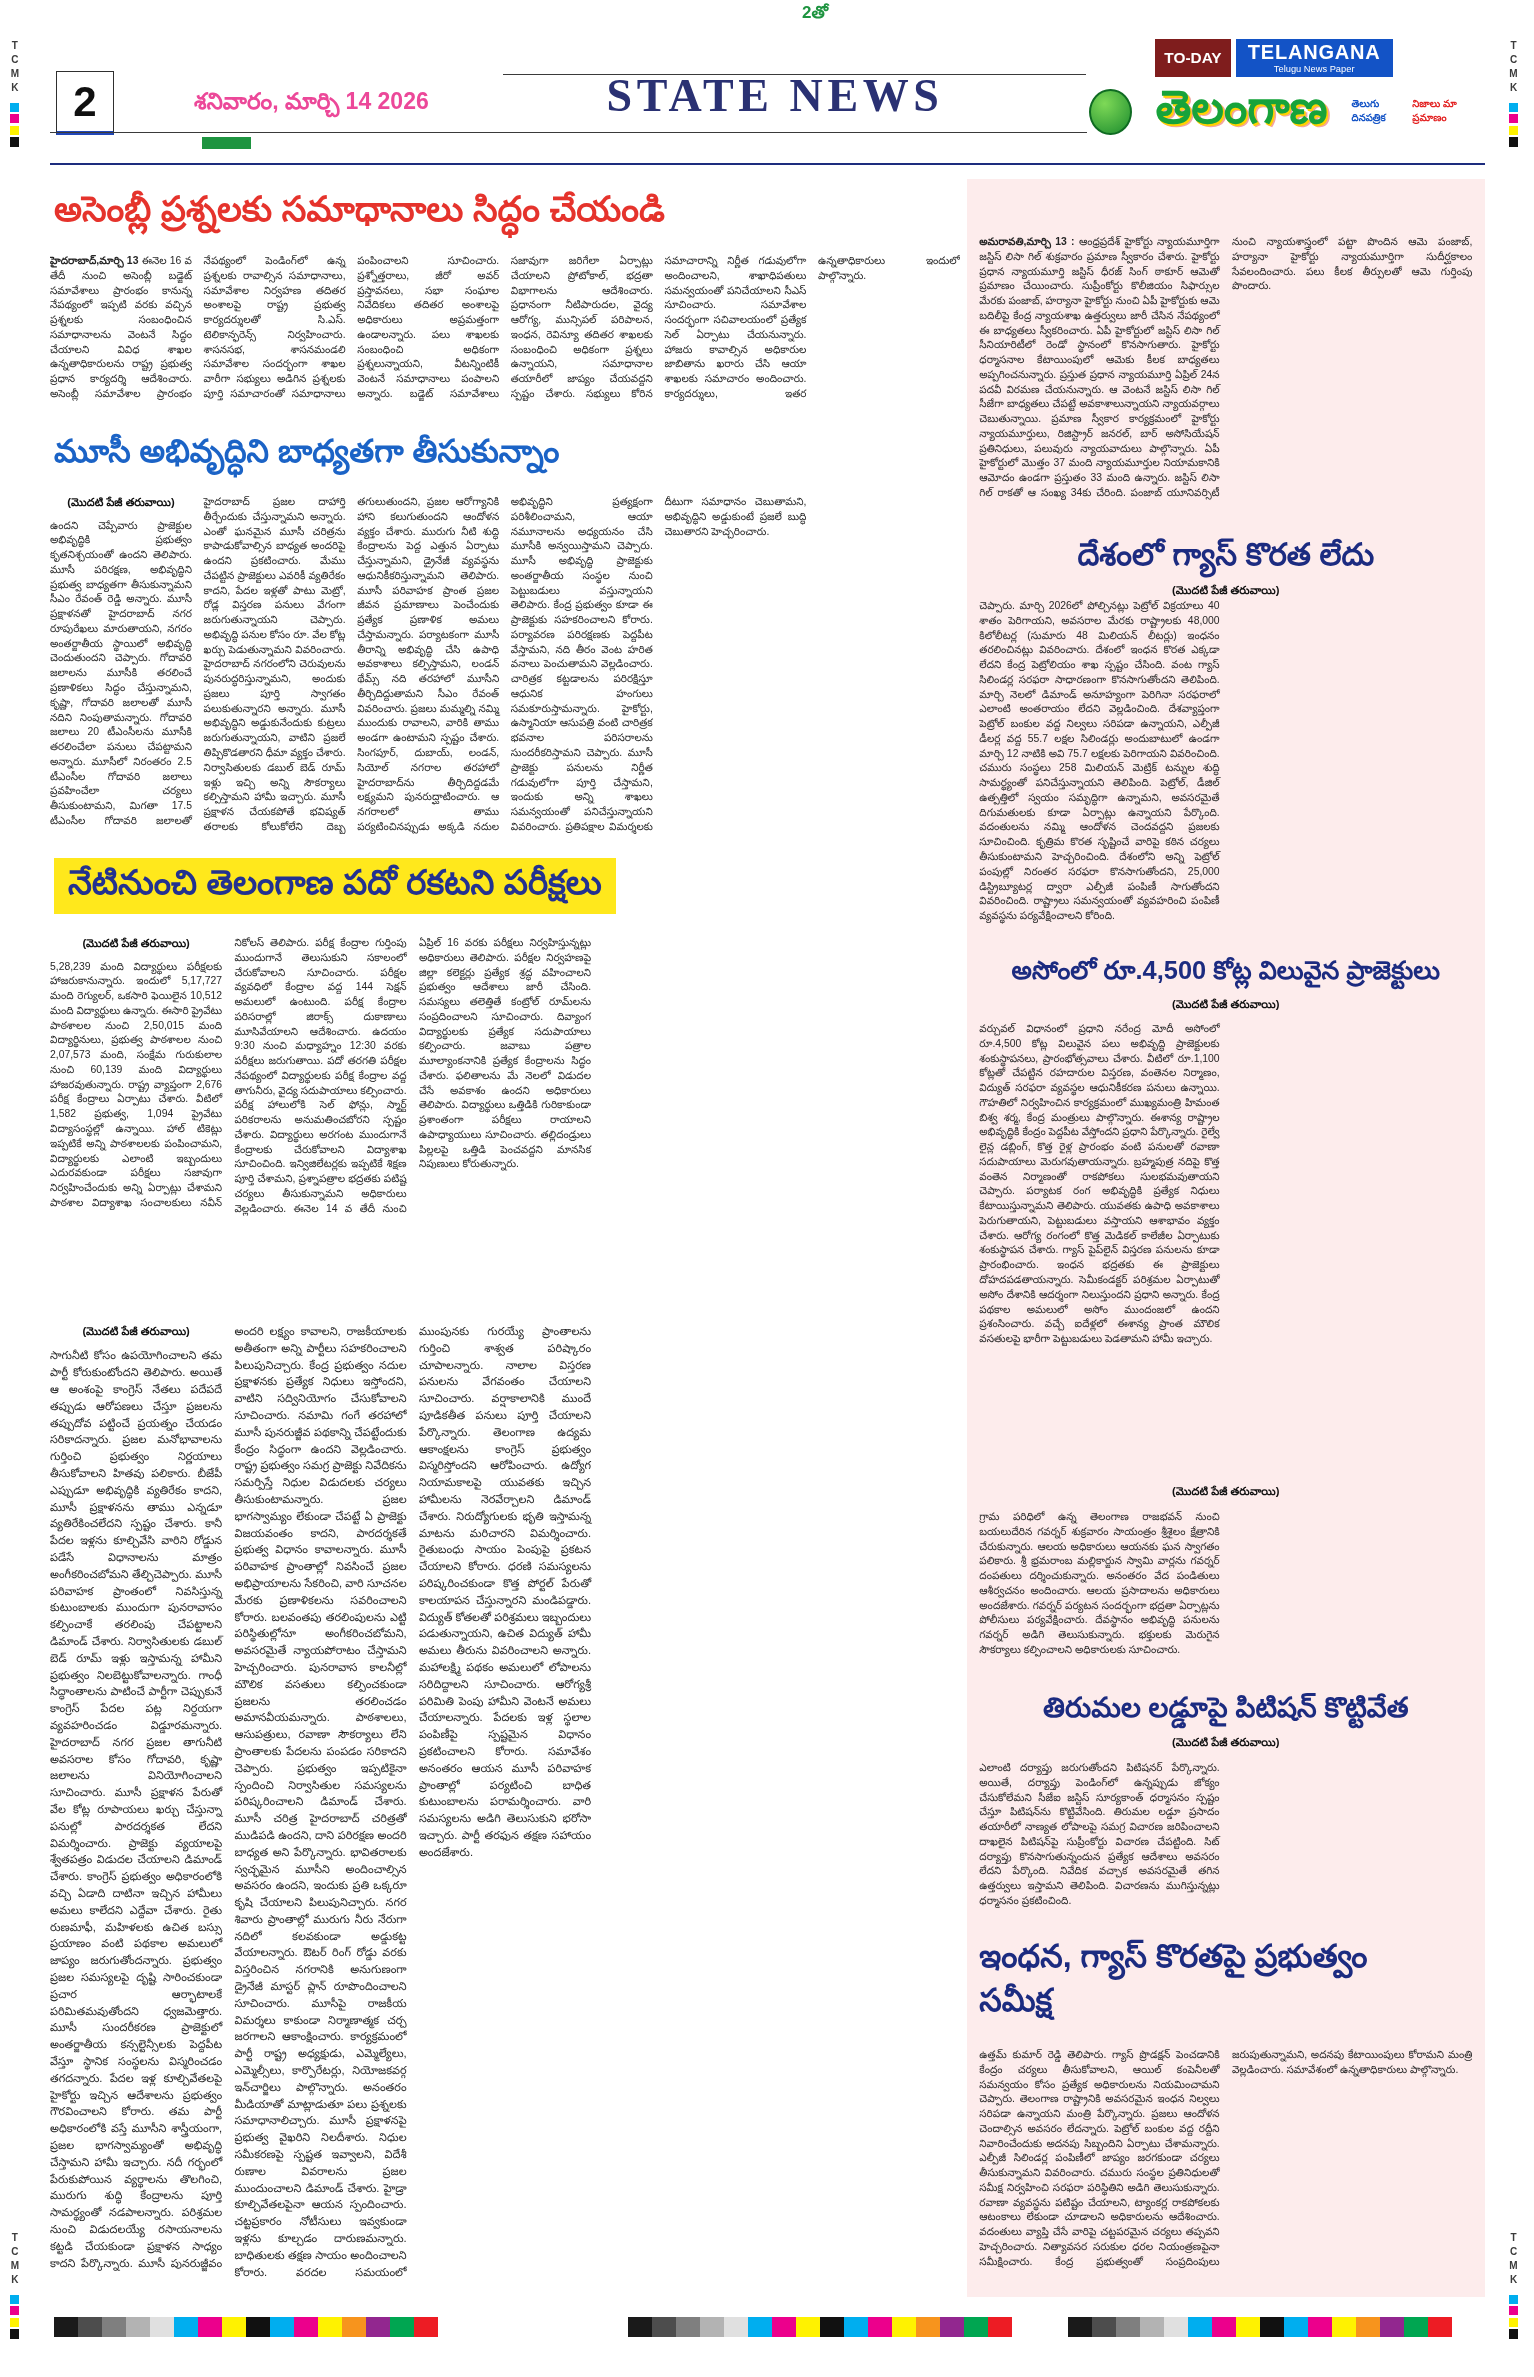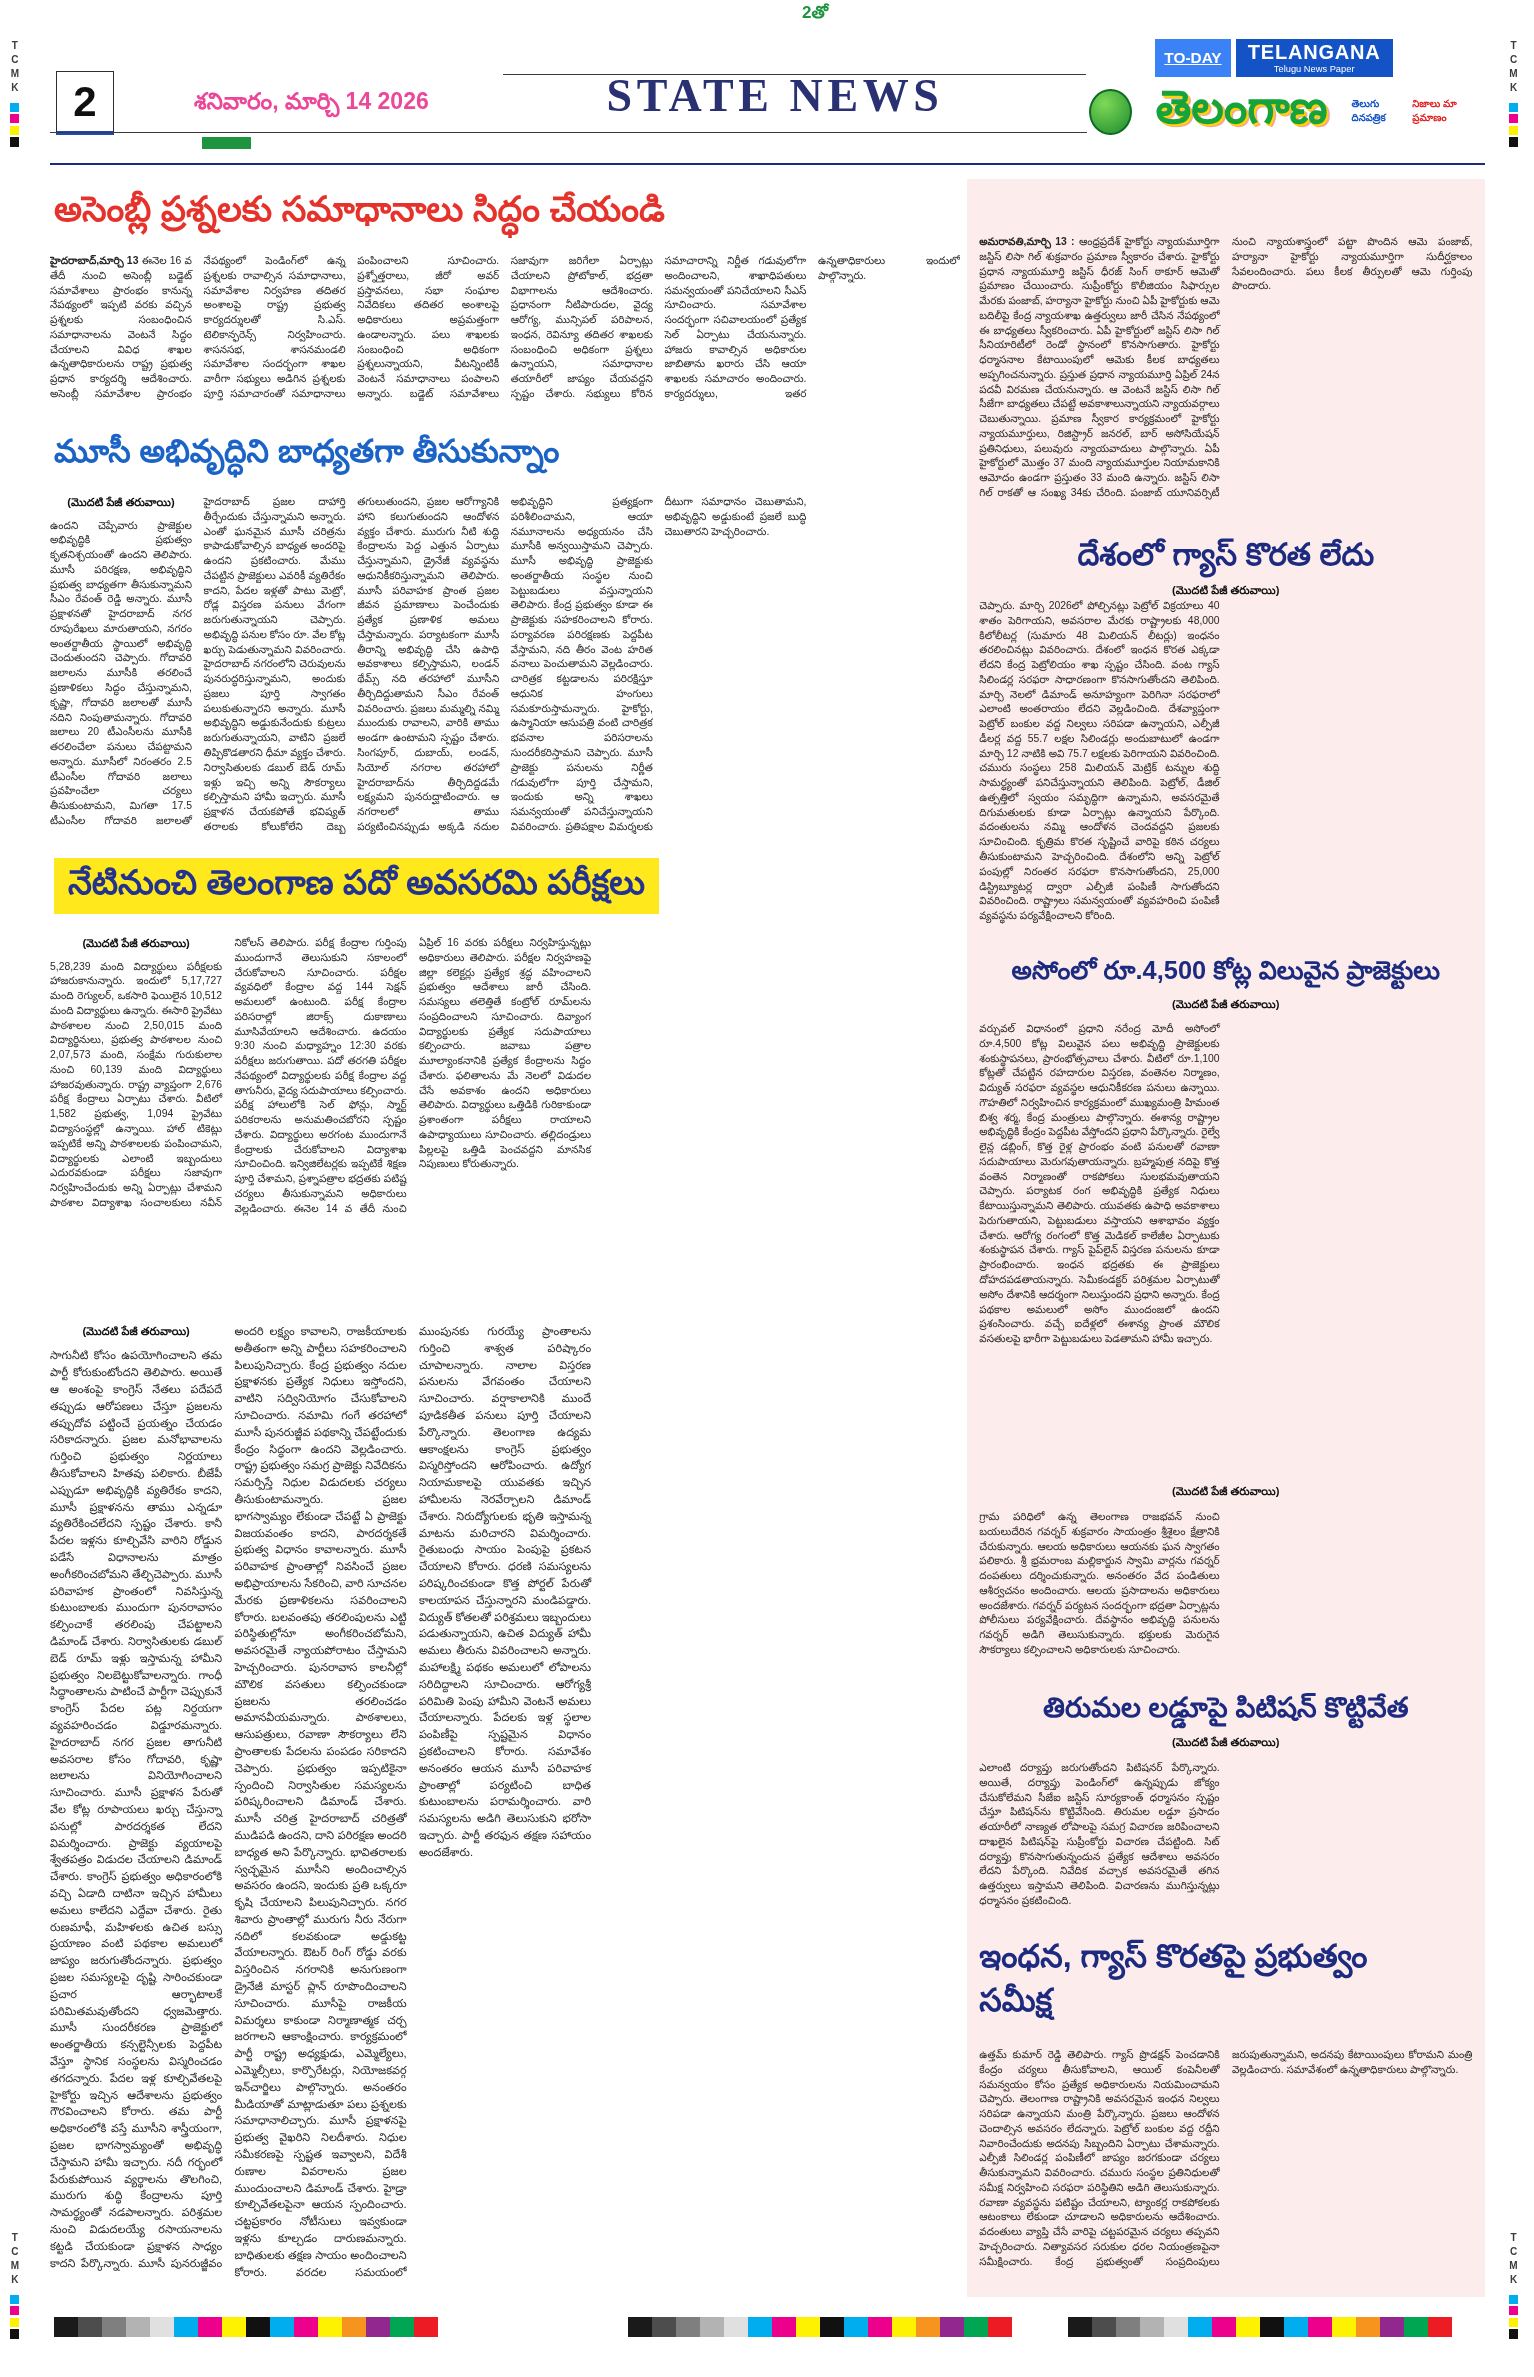--- a/index.html
+++ b/index.html
@@ -27,21 +27,21 @@
             font-size:46px;font-weight:bold;color:#2a3173;letter-spacing:4.6px;}
   .rule{background:#3a3a3a;height:0.8px;}
   #rule-top{left:503px;top:74px;width:583px;}
   #rule-mid{left:50px;top:132px;width:1037px;}
   #rule-navy{left:50px;top:163px;width:1435px;height:2.3px;background:#1d2c7e;}
   #green-tab{left:202px;top:137px;width:49px;height:11.6px;background:#1e9440;}
 
   
   #logo{left:1089px;top:39px;width:398px;height:119px;}
   .logo-row1{display:flex;gap:4.6px;align-items:stretch;margin-left:66px;}
-  .today{background:#3b82f6;color:#fff;font-weight:bold;font-size:15.4px;padding:3.1px 9.3px;display:flex;align-items:center;text-decoration:underline;}
+  .today{background:#7f1d1d;color:#fff;font-weight:bold;font-size:15.4px;padding:3.1px 9.3px;display:flex;align-items:center;}
   .telangana-box{background:#1353c6;color:#fff;padding:2.3px 12.3px;text-align:center;}
   .telangana-box .en{font-size:20px;font-weight:bold;letter-spacing:0.8px;}
   .telangana-box .sub{font-size:9.3px;}
   .logo-row2{display:flex;align-items:center;gap:24px;margin-top:3.1px;}
   .logo-ball{width:42px;height:42px;border-radius:50%;background:radial-gradient(circle at 35% 30%,#7ed957,#1c8c2e);border:2.3px solid #0f6b22;}
   .brand{font-size:46px;font-weight:bold;color:#17a33b;text-shadow:1.5px 1.5px 0 #ffd200,3.1px 3.1px 0 rgba(226,58,46,.45);}
   .taglines{display:flex;flex-direction:row;font-size:10px;font-weight:bold;gap:1.5px;}
   .tag1{color:#1353c6;}
   .tag2{color:#e32222;}
 
@@ -171,21 +171,21 @@
   <div class="abs body-text cols-6" id="a1-body">
     <b class="dateline">హైదరాబాద్,మార్చి 13</b><span> ఈనెల 16 వ తేదీ నుంచి అసెంబ్లీ బడ్జెట్ సమావేశాలు ప్రారంభం కానున్న నేపథ్యంలో ఇప్పటి వరకు వచ్చిన ప్రశ్నలకు సంబంధించిన సమాధానాలను వెంటనే సిద్ధం చేయాలని వివిధ శాఖల ఉన్నతాధికారులను రాష్ట్ర ప్రభుత్వ ప్రధాన కార్యదర్శి ఆదేశించారు. అసెంబ్లీ సమావేశాల ప్రారంభం నేపథ్యంలో పెండింగ్‌లో ఉన్న ప్రశ్నలకు రావాల్సిన సమాధానాలు, సమావేశాల నిర్వహణ తదితర అంశాలపై రాష్ట్ర ప్రభుత్వ కార్యదర్శులతో సి.ఎస్. టెలికాన్ఫరెన్స్ నిర్వహించారు. శాసనసభ, శాసనమండలి సమావేశాల సందర్భంగా శాఖల వారీగా సభ్యులు అడిగిన ప్రశ్నలకు పూర్తి సమాచారంతో సమాధానాలు పంపించాలని సూచించారు. ప్రశ్నోత్తరాలు, జీరో అవర్ ప్రస్తావనలు, సభా సంఘాల నివేదికలు తదితర అంశాలపై అధికారులు అప్రమత్తంగా ఉండాలన్నారు. పలు శాఖలకు సంబంధించి అధికంగా ప్రశ్నలున్నాయని, వీటన్నింటికీ వెంటనే సమాధానాలు పంపాలని అన్నారు. బడ్జెట్ సమావేశాలు సజావుగా జరిగేలా ఏర్పాట్లు చేయాలని ప్రోటోకాల్, భద్రతా విభాగాలను ఆదేశించారు. ప్రధానంగా నీటిపారుదల, వైద్య ఆరోగ్య, మున్సిపల్ పరిపాలన, ఇంధన, రెవిన్యూ తదితర శాఖలకు సంబంధించి అధికంగా ప్రశ్నలు ఉన్నాయని, సమాధానాల తయారీలో జాప్యం చేయవద్దని స్పష్టం చేశారు. సభ్యులు కోరిన సమాచారాన్ని నిర్ణీత గడువులోగా అందించాలని, శాఖాధిపతులు సమన్వయంతో పనిచేయాలని సీఎస్ సూచించారు. సమావేశాల సందర్భంగా సచివాలయంలో ప్రత్యేక సెల్ ఏర్పాటు చేయనున్నారు. హాజరు కావాల్సిన అధికారుల జాబితాను ఖరారు చేసి ఆయా శాఖలకు సమాచారం అందించారు. కార్యదర్శులు, ఇతర ఉన్నతాధికారులు ఇందులో పాల్గొన్నారు.</span>
   </div>
 
   <h1 class="abs hl hl-blue" id="a2-head">మూసీ అభివృద్ధిని బాధ్యతగా తీసుకున్నాం</h1>
   <div class="abs body-text cols-6" id="a2-body">
     <div class="byline">(మొదటి పేజీ తరువాయి)</div>
     <span>ఉందని చెప్పేవారు ప్రాజెక్టుల అభివృద్ధికి ప్రభుత్వం కృతనిశ్చయంతో ఉందని తెలిపారు. మూసీ పరిరక్షణ, అభివృద్ధిని ప్రభుత్వ బాధ్యతగా తీసుకున్నామని సీఎం రేవంత్ రెడ్డి అన్నారు. మూసీ ప్రక్షాళనతో హైదరాబాద్ నగర రూపురేఖలు మారుతాయని, నగరం అంతర్జాతీయ స్థాయిలో అభివృద్ధి చెందుతుందని చెప్పారు. గోదావరి జలాలను మూసీకి తరలించే ప్రణాళికలు సిద్ధం చేస్తున్నామని, కృష్ణా, గోదావరి జలాలతో మూసీ నదిని నింపుతామన్నారు. గోదావరి జలాలు 20 టీఎంసీలను మూసీకి తరలించేలా పనులు చేపట్టామని అన్నారు. మూసీలో నిరంతరం 2.5 టీఎంసీల గోదావరి జలాలు ప్రవహించేలా చర్యలు తీసుకుంటామని, మిగతా 17.5 టీఎంసీల గోదావరి జలాలతో హైదరాబాద్ ప్రజల దాహార్తి తీర్చేందుకు చేస్తున్నామని అన్నారు. ఎంతో ఘనమైన మూసీ చరిత్రను కాపాడుకోవాల్సిన బాధ్యత అందరిపై ఉందని ప్రకటించారు. మేము చేపట్టిన ప్రాజెక్టులు ఎవరికీ వ్యతిరేకం కాదని, పేదల ఇళ్లతో పాటు మెట్రో, రోడ్ల విస్తరణ పనులు వేగంగా జరుగుతున్నాయని చెప్పారు. అభివృద్ధి పనుల కోసం రూ. వేల కోట్ల ఖర్చు పెడుతున్నామని వివరించారు. హైదరాబాద్ నగరంలోని చెరువులను పునరుద్ధరిస్తున్నామని, అందుకు ప్రజలు పూర్తి స్వాగతం పలుకుతున్నారని అన్నారు. మూసీ అభివృద్ధిని అడ్డుకునేందుకు కుట్రలు జరుగుతున్నాయని, వాటిని ప్రజలే తిప్పికొడతారని ధీమా వ్యక్తం చేశారు. నిర్వాసితులకు డబుల్ బెడ్ రూమ్ ఇళ్లు ఇచ్చి అన్ని సౌకర్యాలు కల్పిస్తామని హామీ ఇచ్చారు. మూసీ ప్రక్షాళన చేయకపోతే భవిష్యత్ తరాలకు కోలుకోలేని దెబ్బ తగులుతుందని, ప్రజల ఆరోగ్యానికి హాని కలుగుతుందని ఆందోళన వ్యక్తం చేశారు. మురుగు నీటి శుద్ధి కేంద్రాలను పెద్ద ఎత్తున ఏర్పాటు చేస్తున్నామని, డ్రైనేజీ వ్యవస్థను ఆధునికీకరిస్తున్నామని తెలిపారు. మూసీ పరివాహక ప్రాంత ప్రజల జీవన ప్రమాణాలు పెంచేందుకు ప్రత్యేక ప్రణాళిక అమలు చేస్తామన్నారు. పర్యాటకంగా మూసీ తీరాన్ని అభివృద్ధి చేసి ఉపాధి అవకాశాలు కల్పిస్తామని, లండన్ థేమ్స్ నది తరహాలో మూసీని తీర్చిదిద్దుతామని సీఎం రేవంత్ వివరించారు. ప్రజలు మమ్మల్ని నమ్మి ముందుకు రావాలని, వారికి తాము అండగా ఉంటామని స్పష్టం చేశారు. సింగపూర్, దుబాయ్, లండన్, సియోల్ నగరాల తరహాలో హైదరాబాద్‌ను తీర్చిదిద్దడమే లక్ష్యమని పునరుద్ఘాటించారు. ఆ నగరాలలో తాము పర్యటించినప్పుడు అక్కడి నదుల అభివృద్ధిని ప్రత్యక్షంగా పరిశీలించామని, ఆయా నమూనాలను అధ్యయనం చేసి మూసీకి అన్వయిస్తామని చెప్పారు. మూసీ అభివృద్ధి ప్రాజెక్టుకు అంతర్జాతీయ సంస్థల నుంచి పెట్టుబడులు వస్తున్నాయని తెలిపారు. కేంద్ర ప్రభుత్వం కూడా ఈ ప్రాజెక్టుకు సహకరించాలని కోరారు. పర్యావరణ పరిరక్షణకు పెద్దపీట వేస్తామని, నది తీరం వెంట హరిత వనాలు పెంచుతామని వెల్లడించారు. చారిత్రక కట్టడాలను పరిరక్షిస్తూ ఆధునిక హంగులు సమకూరుస్తామన్నారు. హైకోర్టు, ఉస్మానియా ఆసుపత్రి వంటి చారిత్రక భవనాల పరిసరాలను సుందరీకరిస్తామని చెప్పారు. మూసీ ప్రాజెక్టు పనులను నిర్ణీత గడువులోగా పూర్తి చేస్తామని, ఇందుకు అన్ని శాఖలు సమన్వయంతో పనిచేస్తున్నాయని వివరించారు. ప్రతిపక్షాల విమర్శలకు దీటుగా సమాధానం చెబుతామని, అభివృద్ధిని అడ్డుకుంటే ప్రజలే బుద్ధి చెబుతారని హెచ్చరించారు.</span>
   </div>
 
-  <h1 class="abs hl hl-highlight" id="a3-head">నేటినుంచి తెలంగాణ పదో అవసరమి పరీక్షలు</h1>
+  <h1 class="abs hl hl-highlight" id="a3-head">నేటినుంచి తెలంగాణ పదో రకటని పరీక్షలు</h1>
   <div class="abs body-text cols-5" id="a3-body">
     <div class="byline">(మొదటి పేజీ తరువాయి)</div>
     <span>5,28,239 మంది విద్యార్థులు పరీక్షలకు హాజరుకానున్నారు. ఇందులో 5,17,727 మంది రెగ్యులర్, ఒకసారి ఫెయిలైన 10,512 మంది విద్యార్థులు ఉన్నారు. ఈసారి ప్రైవేటు పాఠశాలల నుంచి 2,50,015 మంది విద్యార్థినులు, ప్రభుత్వ పాఠశాలల నుంచి 2,07,573 మంది, సంక్షేమ గురుకులాల నుంచి 60,139 మంది విద్యార్థులు హాజరవుతున్నారు. రాష్ట్ర వ్యాప్తంగా 2,676 పరీక్ష కేంద్రాలు ఏర్పాటు చేశారు. వీటిలో 1,582 ప్రభుత్వ, 1,094 ప్రైవేటు విద్యాసంస్థల్లో ఉన్నాయి. హాల్ టికెట్లు ఇప్పటికే అన్ని పాఠశాలలకు పంపించామని, విద్యార్థులకు ఎలాంటి ఇబ్బందులు ఎదురవకుండా పరీక్షలు సజావుగా నిర్వహించేందుకు అన్ని ఏర్పాట్లు చేశామని పాఠశాల విద్యాశాఖ సంచాలకులు నవీన్ నికోలస్ తెలిపారు. పరీక్ష కేంద్రాల గుర్తింపు ముందుగానే తెలుసుకుని సకాలంలో చేరుకోవాలని సూచించారు. పరీక్షల వ్యవధిలో కేంద్రాల వద్ద 144 సెక్షన్ అమలులో ఉంటుంది. పరీక్ష కేంద్రాల పరిసరాల్లో జిరాక్స్ దుకాణాలు మూసివేయాలని ఆదేశించారు. ఉదయం 9:30 నుంచి మధ్యాహ్నం 12:30 వరకు పరీక్షలు జరుగుతాయి. పదో తరగతి పరీక్షల నేపథ్యంలో విద్యార్థులకు పరీక్ష కేంద్రాల వద్ద తాగునీరు, వైద్య సదుపాయాలు కల్పించారు. పరీక్ష హాలులోకి సెల్ ఫోన్లు, స్మార్ట్ పరికరాలను అనుమతించబోరని స్పష్టం చేశారు. విద్యార్థులు అరగంట ముందుగానే కేంద్రాలకు చేరుకోవాలని విద్యాశాఖ సూచించింది. ఇన్విజిలేటర్లకు ఇప్పటికే శిక్షణ పూర్తి చేశామని, ప్రశ్నాపత్రాల భద్రతకు పటిష్ట చర్యలు తీసుకున్నామని అధికారులు వెల్లడించారు. ఈనెల 14 వ తేదీ నుంచి ఏప్రిల్ 16 వరకు పరీక్షలు నిర్వహిస్తున్నట్లు అధికారులు తెలిపారు. పరీక్షల నిర్వహణపై జిల్లా కలెక్టర్లు ప్రత్యేక శ్రద్ధ వహించాలని ప్రభుత్వం ఆదేశాలు జారీ చేసింది. సమస్యలు తలెత్తితే కంట్రోల్ రూమ్‌లను సంప్రదించాలని సూచించారు. దివ్యాంగ విద్యార్థులకు ప్రత్యేక సదుపాయాలు కల్పించారు. జవాబు పత్రాల మూల్యాంకనానికి ప్రత్యేక కేంద్రాలను సిద్ధం చేశారు. ఫలితాలను మే నెలలో విడుదల చేసే అవకాశం ఉందని అధికారులు తెలిపారు. విద్యార్థులు ఒత్తిడికి గురికాకుండా ప్రశాంతంగా పరీక్షలు రాయాలని ఉపాధ్యాయులు సూచించారు. తల్లిదండ్రులు పిల్లలపై ఒత్తిడి పెంచవద్దని మానసిక నిపుణులు కోరుతున్నారు.</span>
   </div>
 
   <div class="abs body-text cols-5" id="a4-body">
     <div class="byline">(మొదటి పేజీ తరువాయి)</div>
     <span>సాగునీటి కోసం ఉపయోగించాలని తమ పార్టీ కోరుకుంటోందని తెలిపారు. అయితే ఆ అంశంపై కాంగ్రెస్ నేతలు పదేపదే తప్పుడు ఆరోపణలు చేస్తూ ప్రజలను తప్పుదోవ పట్టించే ప్రయత్నం చేయడం సరికాదన్నారు. ప్రజల మనోభావాలను గుర్తించి ప్రభుత్వం నిర్ణయాలు తీసుకోవాలని హితవు పలికారు. బీజేపీ ఎప్పుడూ అభివృద్ధికి వ్యతిరేకం కాదని, మూసీ ప్రక్షాళనను తాము ఎన్నడూ వ్యతిరేకించలేదని స్పష్టం చేశారు. కానీ పేదల ఇళ్లను కూల్చివేసి వారిని రోడ్డున పడేసే విధానాలను మాత్రం అంగీకరించబోమని తేల్చిచెప్పారు. మూసీ పరివాహక ప్రాంతంలో నివసిస్తున్న కుటుంబాలకు ముందుగా పునరావాసం కల్పించాకే తరలింపు చేపట్టాలని డిమాండ్ చేశారు. నిర్వాసితులకు డబుల్ బెడ్ రూమ్ ఇళ్లు ఇస్తామన్న హామీని ప్రభుత్వం నిలబెట్టుకోవాలన్నారు. గాంధీ సిద్ధాంతాలను పాటించే పార్టీగా చెప్పుకునే కాంగ్రెస్ పేదల పట్ల నిర్దయగా వ్యవహరించడం విడ్డూరమన్నారు. హైదరాబాద్ నగర ప్రజల తాగునీటి అవసరాల కోసం గోదావరి, కృష్ణా జలాలను వినియోగించాలని సూచించారు. మూసీ ప్రక్షాళన పేరుతో వేల కోట్ల రూపాయలు ఖర్చు చేస్తున్నా పనుల్లో పారదర్శకత లేదని విమర్శించారు. ప్రాజెక్టు వ్యయాలపై శ్వేతపత్రం విడుదల చేయాలని డిమాండ్ చేశారు. కాంగ్రెస్ ప్రభుత్వం అధికారంలోకి వచ్చి ఏడాది దాటినా ఇచ్చిన హామీలు అమలు కాలేదని ఎద్దేవా చేశారు. రైతు రుణమాఫీ, మహిళలకు ఉచిత బస్సు ప్రయాణం వంటి పథకాల అమలులో జాప్యం జరుగుతోందన్నారు. ప్రభుత్వం ప్రజల సమస్యలపై దృష్టి సారించకుండా ప్రచార ఆర్భాటాలకే పరిమితమవుతోందని ధ్వజమెత్తారు. మూసీ సుందరీకరణ ప్రాజెక్టులో అంతర్జాతీయ కన్సల్టెన్సీలకు పెద్దపీట వేస్తూ స్థానిక సంస్థలను విస్మరించడం తగదన్నారు. పేదల ఇళ్ల కూల్చివేతలపై హైకోర్టు ఇచ్చిన ఆదేశాలను ప్రభుత్వం గౌరవించాలని కోరారు. తమ పార్టీ అధికారంలోకి వస్తే మూసీని శాస్త్రీయంగా, ప్రజల భాగస్వామ్యంతో అభివృద్ధి చేస్తామని హామీ ఇచ్చారు. నదీ గర్భంలో పేరుకుపోయిన వ్యర్థాలను తొలగించి, మురుగు శుద్ధి కేంద్రాలను పూర్తి సామర్థ్యంతో నడపాలన్నారు. పరిశ్రమల నుంచి విడుదలయ్యే రసాయనాలను కట్టడి చేయకుండా ప్రక్షాళన సాధ్యం కాదని పేర్కొన్నారు. మూసీ పునరుజ్జీవం అందరి లక్ష్యం కావాలని, రాజకీయాలకు అతీతంగా అన్ని పార్టీలు సహకరించాలని పిలుపునిచ్చారు. కేంద్ర ప్రభుత్వం నదుల ప్రక్షాళనకు ప్రత్యేక నిధులు ఇస్తోందని, వాటిని సద్వినియోగం చేసుకోవాలని సూచించారు. నమామి గంగే తరహాలో మూసీ పునరుజ్జీవ పథకాన్ని చేపట్టేందుకు కేంద్రం సిద్ధంగా ఉందని వెల్లడించారు. రాష్ట్ర ప్రభుత్వం సమగ్ర ప్రాజెక్టు నివేదికను సమర్పిస్తే నిధుల విడుదలకు చర్యలు తీసుకుంటామన్నారు. ప్రజల భాగస్వామ్యం లేకుండా చేపట్టే ఏ ప్రాజెక్టు విజయవంతం కాదని, పారదర్శకతే ప్రభుత్వ విధానం కావాలన్నారు. మూసీ పరివాహక ప్రాంతాల్లో నివసించే ప్రజల అభిప్రాయాలను సేకరించి, వారి సూచనల మేరకు ప్రణాళికలను సవరించాలని కోరారు. బలవంతపు తరలింపులను ఎట్టి పరిస్థితుల్లోనూ అంగీకరించబోమని, అవసరమైతే న్యాయపోరాటం చేస్తామని హెచ్చరించారు. పునరావాస కాలనీల్లో మౌలిక వసతులు కల్పించకుండా ప్రజలను తరలించడం అమానవీయమన్నారు. పాఠశాలలు, ఆసుపత్రులు, రవాణా సౌకర్యాలు లేని ప్రాంతాలకు పేదలను పంపడం సరికాదని చెప్పారు. ప్రభుత్వం ఇప్పటికైనా స్పందించి నిర్వాసితుల సమస్యలను పరిష్కరించాలని డిమాండ్ చేశారు. మూసీ చరిత్ర హైదరాబాద్ చరిత్రతో ముడిపడి ఉందని, దాని పరిరక్షణ అందరి బాధ్యత అని పేర్కొన్నారు. భావితరాలకు స్వచ్ఛమైన మూసీని అందించాల్సిన అవసరం ఉందని, ఇందుకు ప్రతి ఒక్కరూ కృషి చేయాలని పిలుపునిచ్చారు. నగర శివారు ప్రాంతాల్లో మురుగు నీరు నేరుగా నదిలో కలవకుండా అడ్డుకట్ట వేయాలన్నారు. ఔటర్ రింగ్ రోడ్డు వరకు విస్తరించిన నగరానికి అనుగుణంగా డ్రైనేజీ మాస్టర్ ప్లాన్ రూపొందించాలని సూచించారు. మూసీపై రాజకీయ విమర్శలు కాకుండా నిర్మాణాత్మక చర్చ జరగాలని ఆకాంక్షించారు. కార్యక్రమంలో పార్టీ రాష్ట్ర అధ్యక్షుడు, ఎమ్మెల్యేలు, ఎమ్మెల్సీలు, కార్పొరేటర్లు, నియోజకవర్గ ఇన్‌చార్జిలు పాల్గొన్నారు. అనంతరం మీడియాతో మాట్లాడుతూ పలు ప్రశ్నలకు సమాధానాలిచ్చారు. మూసీ ప్రక్షాళనపై ప్రభుత్వ వైఖరిని నిలదీశారు. నిధుల సమీకరణపై స్పష్టత ఇవ్వాలని, విదేశీ రుణాల వివరాలను ప్రజల ముందుంచాలని డిమాండ్ చేశారు. హైడ్రా కూల్చివేతలపైనా ఆయన స్పందించారు. చట్టప్రకారం నోటీసులు ఇవ్వకుండా ఇళ్లను కూల్చడం దారుణమన్నారు. బాధితులకు తక్షణ సాయం అందించాలని కోరారు. వరదల సమయంలో ముంపునకు గురయ్యే ప్రాంతాలను గుర్తించి శాశ్వత పరిష్కారం చూపాలన్నారు. నాలాల విస్తరణ పనులను వేగవంతం చేయాలని సూచించారు. వర్షాకాలానికి ముందే పూడికతీత పనులు పూర్తి చేయాలని పేర్కొన్నారు. తెలంగాణ ఉద్యమ ఆకాంక్షలను కాంగ్రెస్ ప్రభుత్వం విస్మరిస్తోందని ఆరోపించారు. ఉద్యోగ నియామకాలపై యువతకు ఇచ్చిన హామీలను నెరవేర్చాలని డిమాండ్ చేశారు. నిరుద్యోగులకు భృతి ఇస్తామన్న మాటను మరిచారని విమర్శించారు. రైతుబంధు సాయం పెంపుపై ప్రకటన చేయాలని కోరారు. ధరణి సమస్యలను పరిష్కరించకుండా కొత్త పోర్టల్ పేరుతో కాలయాపన చేస్తున్నారని మండిపడ్డారు. విద్యుత్ కోతలతో పరిశ్రమలు ఇబ్బందులు పడుతున్నాయని, ఉచిత విద్యుత్ హామీ అమలు తీరును వివరించాలని అన్నారు. మహాలక్ష్మి పథకం అమలులో లోపాలను సరిదిద్దాలని సూచించారు. ఆరోగ్యశ్రీ పరిమితి పెంపు హామీని వెంటనే అమలు చేయాలన్నారు. పేదలకు ఇళ్ల స్థలాల పంపిణీపై స్పష్టమైన విధానం ప్రకటించాలని కోరారు. సమావేశం అనంతరం ఆయన మూసీ పరివాహక ప్రాంతాల్లో పర్యటించి బాధిత కుటుంబాలను పరామర్శించారు. వారి సమస్యలను అడిగి తెలుసుకుని భరోసా ఇచ్చారు. పార్టీ తరఫున తక్షణ సహాయం అందజేశారు.</span>
   </div>
 

